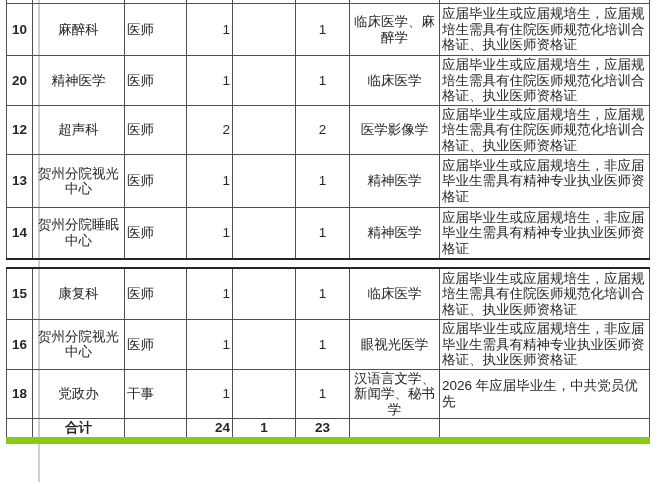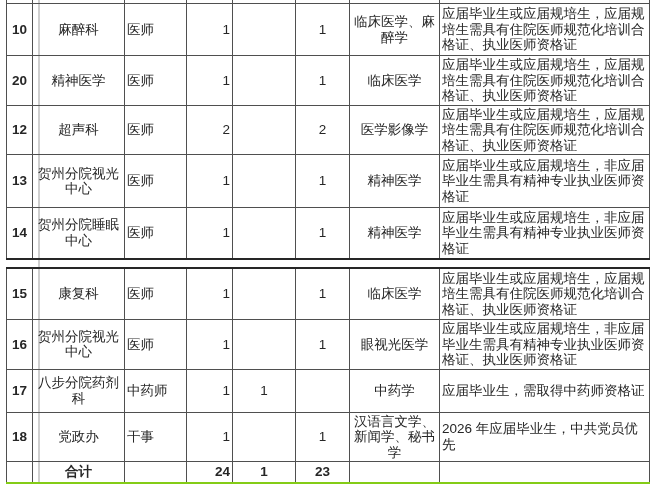--- a/index.html
+++ b/index.html
@@ -54,21 +54,21 @@
   
   .seg-gap{height:7px;}
 
   
   #tb2 tr:nth-child(1) td{border-top:2px solid #262626;}
   #tb2 tr:nth-child(1){height:52px;}
   #tb2 tr:nth-child(2){height:48px;}
   #tb2 tr:nth-child(3){height:43px;}
   #tb2 tr:nth-child(4){height:45px;}
   #tb2 tr.total-row{height:22px;}
-  #tb2 tr.total-row td{font-weight:bold;border-bottom:4px solid #84cc16;}
+  #tb2 tr.total-row td{font-weight:bold;border-bottom:7px solid #84cc16;}
 </style>
 </head>
 <body>
 
 <div class="page">
   <div class="artifact-line"></div>
 
   <table class="seg">
     <colgroup>
       <col style="width:26px">
@@ -172,30 +172,20 @@
           <td class="c-seq">16</td>
           <td class="c-department">贺州分院视光中心</td>
           <td class="c-position">医师</td>
           <td class="c-count_a">1</td>
           <td class="c-count_b"></td>
           <td class="c-count_c">1</td>
           <td class="c-major">眼视光医学</td>
           <td class="c-requirement">应届毕业生或应届规培生，非应届毕业生需具有精神专业执业医师资格证、执业医师资格证</td>
         </tr>
         <tr>
-          <td class="c-seq">17</td>
-          <td class="c-department">八步分院药剂科</td>
-          <td class="c-position">中药师</td>
-          <td class="c-count_a">1</td>
-          <td class="c-count_b">1</td>
-          <td class="c-count_c"></td>
-          <td class="c-major">中药学</td>
-          <td class="c-requirement">应届毕业生，需取得中药师资格证</td>
-        </tr>
-        <tr>
           <td class="c-seq">18</td>
           <td class="c-department">党政办</td>
           <td class="c-position">干事</td>
           <td class="c-count_a">1</td>
           <td class="c-count_b"></td>
           <td class="c-count_c">1</td>
           <td class="c-major">汉语言文学、新闻学、秘书学</td>
           <td class="c-requirement">2026 年应届毕业生，中共党员优先</td>
         </tr>
         <tr class="total-row">

